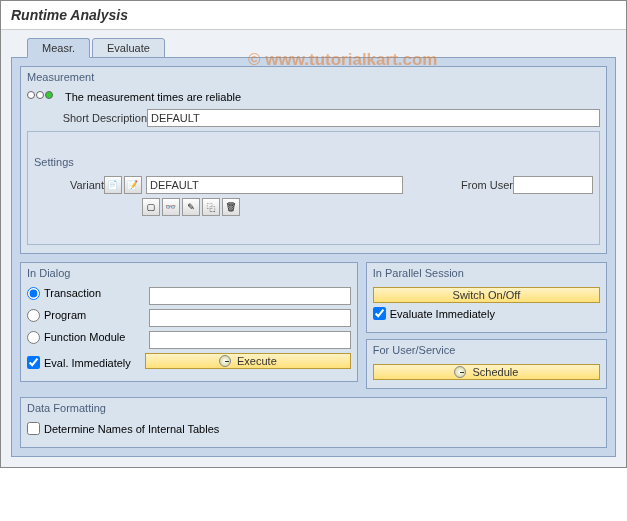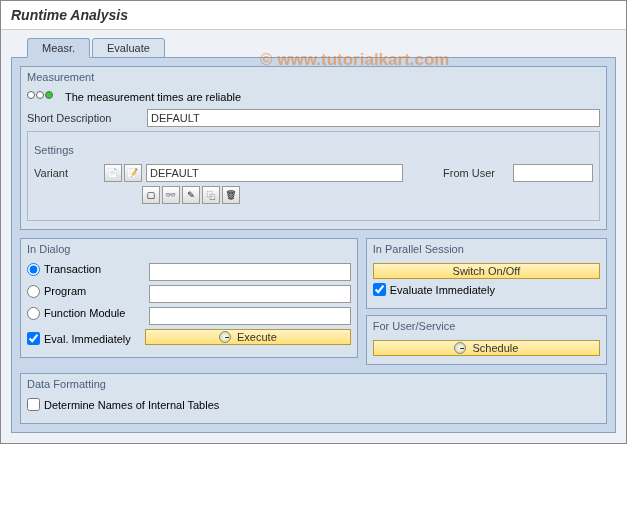--- a/index.html
+++ b/index.html
@@ -21,25 +21,25 @@
 .group-title { color: #4a5d7a; font-size: 11px; padding: 4px 0; margin: 0 0 4px 0; }
 
 .status-row { display: flex; align-items: center; margin-bottom: 6px; }
 .traffic { width: 30px; height: 12px; display: inline-flex; gap: 1px; margin-right: 8px; }
 .traffic span { width: 8px; height: 8px; border-radius: 50%; border: 1px solid #666; }
 .t-red { background: #fff; }
 .t-yellow { background: #fff; }
 .t-green { background: #3c3; }
 
 .form-row { display: flex; align-items: center; margin-bottom: 4px; }
-.label { width: 120px; color: #333; }
+.label { width: 120px; color: #333; text-align: right; }
 .input { flex: 1; height: 18px; border: 1px solid #999; background: #fff; padding: 0 3px; color: #333; }
 .input.small { width: 120px; flex: none; }
 
-.inner-group { border: 1px solid #a8b8ce; background: #dbe4ee; margin-top: 4px; padding: 8px 6px; }
+.inner-group { border: 1px solid #a8b8ce; background: #dbe4ee; margin-top: 4px; padding: 20px 6px; }
 .inner-group .group-title { color: #4a5d7a; margin: 0 0 4px 0; }
 
 .icon-row { display: flex; gap: 2px; margin-bottom: 4px; }
 .icon-btn { width: 18px; height: 18px; border: 1px solid #999; background: linear-gradient(#fefefe, #ddd); display: flex; align-items: center; justify-content: center; cursor: pointer; font-size: 9px; }
 
 .two-col { display: flex; gap: 8px; }
 .col-left { flex: 1.4; }
 .col-right { flex: 1; }
 
 .radio-row { display: flex; align-items: flex-start; margin-bottom: 4px; }
@@ -48,21 +48,21 @@
 .radio-row .rinput { flex: 1; height: 18px; border: 1px solid #999; background: #fff; }
 
 .check-row { display: flex; align-items: flex-end; margin-bottom: 4px; }
 .check-row input[type=checkbox] { margin: 0 4px 0 0; }
 
 .btn { height: 16px; border: 1px solid #b89a3a; background: linear-gradient(#fff3c4, #ffe07a); display: flex; align-items: center; justify-content: center; cursor: pointer; padding: 0 24px; color: #333; }
 .btn .bicon { width: 12px; height: 12px; margin-right: 6px; border: 1px solid #888; border-radius: 50%; background: radial-gradient(#fff,#cc8); position: relative; }
 .btn .bicon::after { content: ''; position: absolute; width: 4px; height: 1px; background: #333; top: 5px; left: 5px; }
 .btn.wide { width: 100%; }
 
-.watermark { position: absolute; top: 50px; left: 260px; color: #e8771f; opacity: 0.5; font-size: 17px; font-weight: bold; pointer-events: none; }
+.watermark { position: absolute; top: 50px; left: 248px; color: #e8771f; opacity: 0.5; font-size: 17px; font-weight: bold; pointer-events: none; }
 </style>
 </head>
 <body>
 
 <div class="container">
   <div class="title-bar">Runtime Analysis</div>
 
   <div class="watermark">© www.tutorialkart.com</div>
 
   <div class="tab-area">

